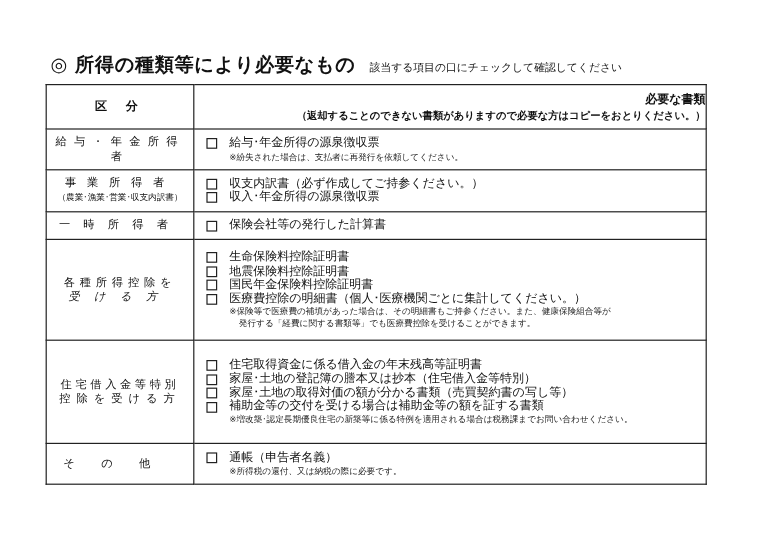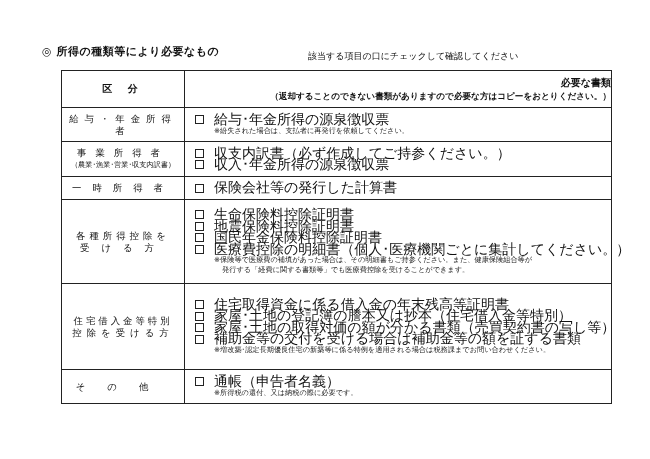--- a/index.html
+++ b/index.html
@@ -1,32 +1,32 @@
 <!DOCTYPE html>
 <html><head>
 <meta charset="utf-8">
 <style>
   html, body { margin:0; padding:0; background:#ffffff; }
   body { width:650px; height:459px; position:relative; overflow:hidden;
          font-family:"DejaVu Sans", "Liberation Sans", sans-serif; color:#111; }
-  .title { position:absolute; left:42px; top:44px; font-size:11px; font-weight:bold; letter-spacing:0.5px; white-space:nowrap; }
+  .title { position:absolute; left:42px; top:44px; font-size:16px; font-weight:bold; letter-spacing:0.5px; white-space:nowrap; }
   .instruction { position:absolute; left:308px; top:50px; font-size:9px; white-space:nowrap; }
-  table.docs { position:absolute; left:38px; top:70px; width:550px; border-collapse:collapse; table-layout:fixed;margin-left:23px; }
+  table.docs { position:absolute; left:38px; top:70px; width:550px; border-collapse:collapse; table-layout:fixed; }
   table.docs td, table.docs th { border:1.3px solid #222; padding:0; vertical-align:middle; }
   col.c1 { width:123px; }
   col.c2 { width:427px; }
   .hdr-cat { height:36px; text-align:center; font-size:10px; font-weight:bold; letter-spacing:6px; }
   .hdr-docs { text-align:right; }
   .hdr-docs .t { font-size:10px; font-weight:bold; display:block; }
   .hdr-docs .s { font-size:8.6px; display:block; margin-top:1px; white-space:nowrap; }
   .cat { text-align:center; font-size:9.4px; line-height:12px; }
   .cat .sp { letter-spacing:6px; }
   .cat .sub { font-size:7.2px; letter-spacing:0; display:block; white-space:nowrap; }
   .items { padding:3px 0 3px 10px !important; }
-  .item { display:flex; align-items:center; font-size:14px; line-height:11.5px; white-space:nowrap; }
+  .item { display:flex; align-items:center; font-size:10px; line-height:11.5px; white-space:nowrap; }
   .box { display:inline-block; width:7px; height:7px; border:1.1px solid #222; margin-right:10px; flex:none; }
   .note { font-size:7.2px; line-height:9.5px; padding-left:19px; white-space:nowrap; color:#222; }
   .note2 { padding-left:27px; }
 </style>
 </head>
 <body>
 
 <div class="title">◎ 所得の種類等により必要なもの</div>
 <div class="instruction">該当する項目の口にチェックして確認してください</div>
 
@@ -78,21 +78,21 @@
       <div class="item">
             <span class="box"></span>
             <span>保険会社等の発行した計算書</span>
           </div>
     </td>
   </tr>
 
   <tr style="height:84px;">
     <td class="cat">
       <span class="sp" style="letter-spacing:4px;display:block;text-align:center;">各種所得控除を</span>
-      <span class="sp" style="letter-spacing:12px;display:block;">受ける方</span>
+      <span class="sp" style="letter-spacing:12px;display:block;font-style:italic;">受ける方</span>
     </td>
     <td class="items">
       <div class="item">
             <span class="box"></span>
             <span>生命保険料控除証明書</span>
           </div>
       <div class="item">
             <span class="box"></span>
             <span>地震保険料控除証明書</span>
           </div>

